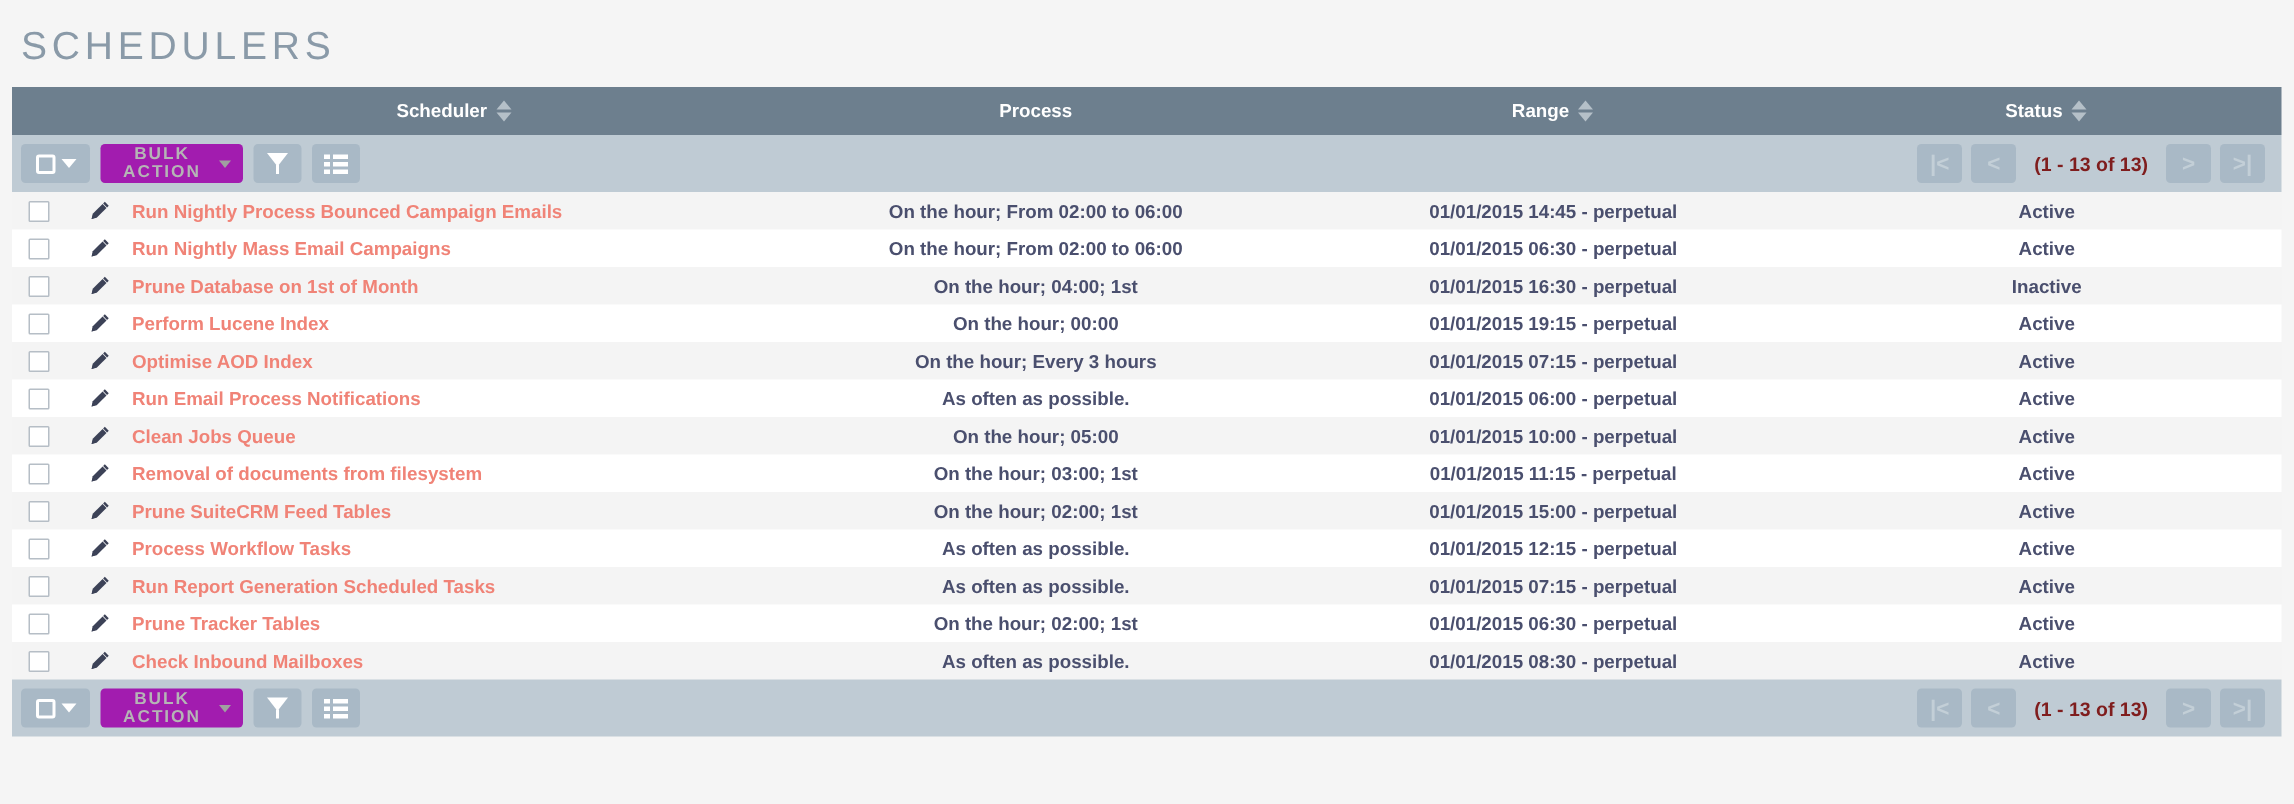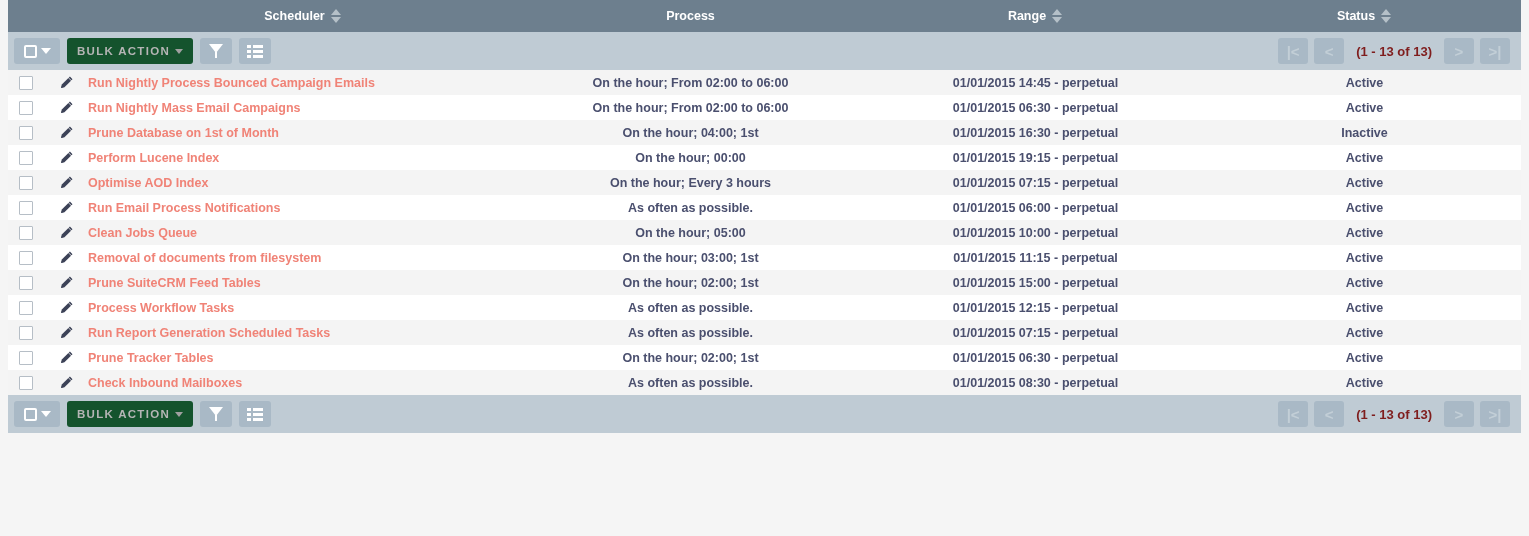--- a/index.html
+++ b/index.html
@@ -77,26 +77,26 @@
   }
   .tb-check { width: 46px; gap: 4px; }
   .sq {
     width: 13px; height: 13px; border: 2.5px solid #ffffff; border-radius: 2px; display: block;
   }
   .caret-dn {
     width: 0; height: 0; border-left: 5px solid transparent; border-right: 5px solid transparent;
     border-top: 6px solid #ffffff; display: block;
   }
   .bulk-btn {
-    background: #14532d;
+    background: #a21caf;
     color: #b5b5b5;
     font-size: 11.5px;
     letter-spacing: 1.3px;
     font-weight: bold;
-    width: 126px;
+    width: 95px;
     gap: 5px;
   }
   .caret-dn-g {
     width: 0; height: 0; border-left: 4.5px solid transparent; border-right: 4.5px solid transparent;
     border-top: 5.5px solid #a0a0a0; display: block;
   }
   .ico-btn { width: 32px; }
 
   .funnel { width: 15px; height: 14px; position: relative; }
   .funnel::before {
@@ -155,20 +155,21 @@
   }
   .int-txt, .rng-txt, .st-txt { white-space: nowrap; }
 
   .bottom-bar { margin-top: 0; }
 </style>
 </head>
 <body>
 
 <div class="page">
 
+  <div class="page-title">SCHEDULERS</div>
 
   <div class="list-wrap">
 
     <div class="col-head">
       <div class="cell c-check"></div>
       <div class="cell c-edit"></div>
       <div class="cell c-name">
         <span>Scheduler</span>
         <span class="sort-ico"></span>
       </div>

